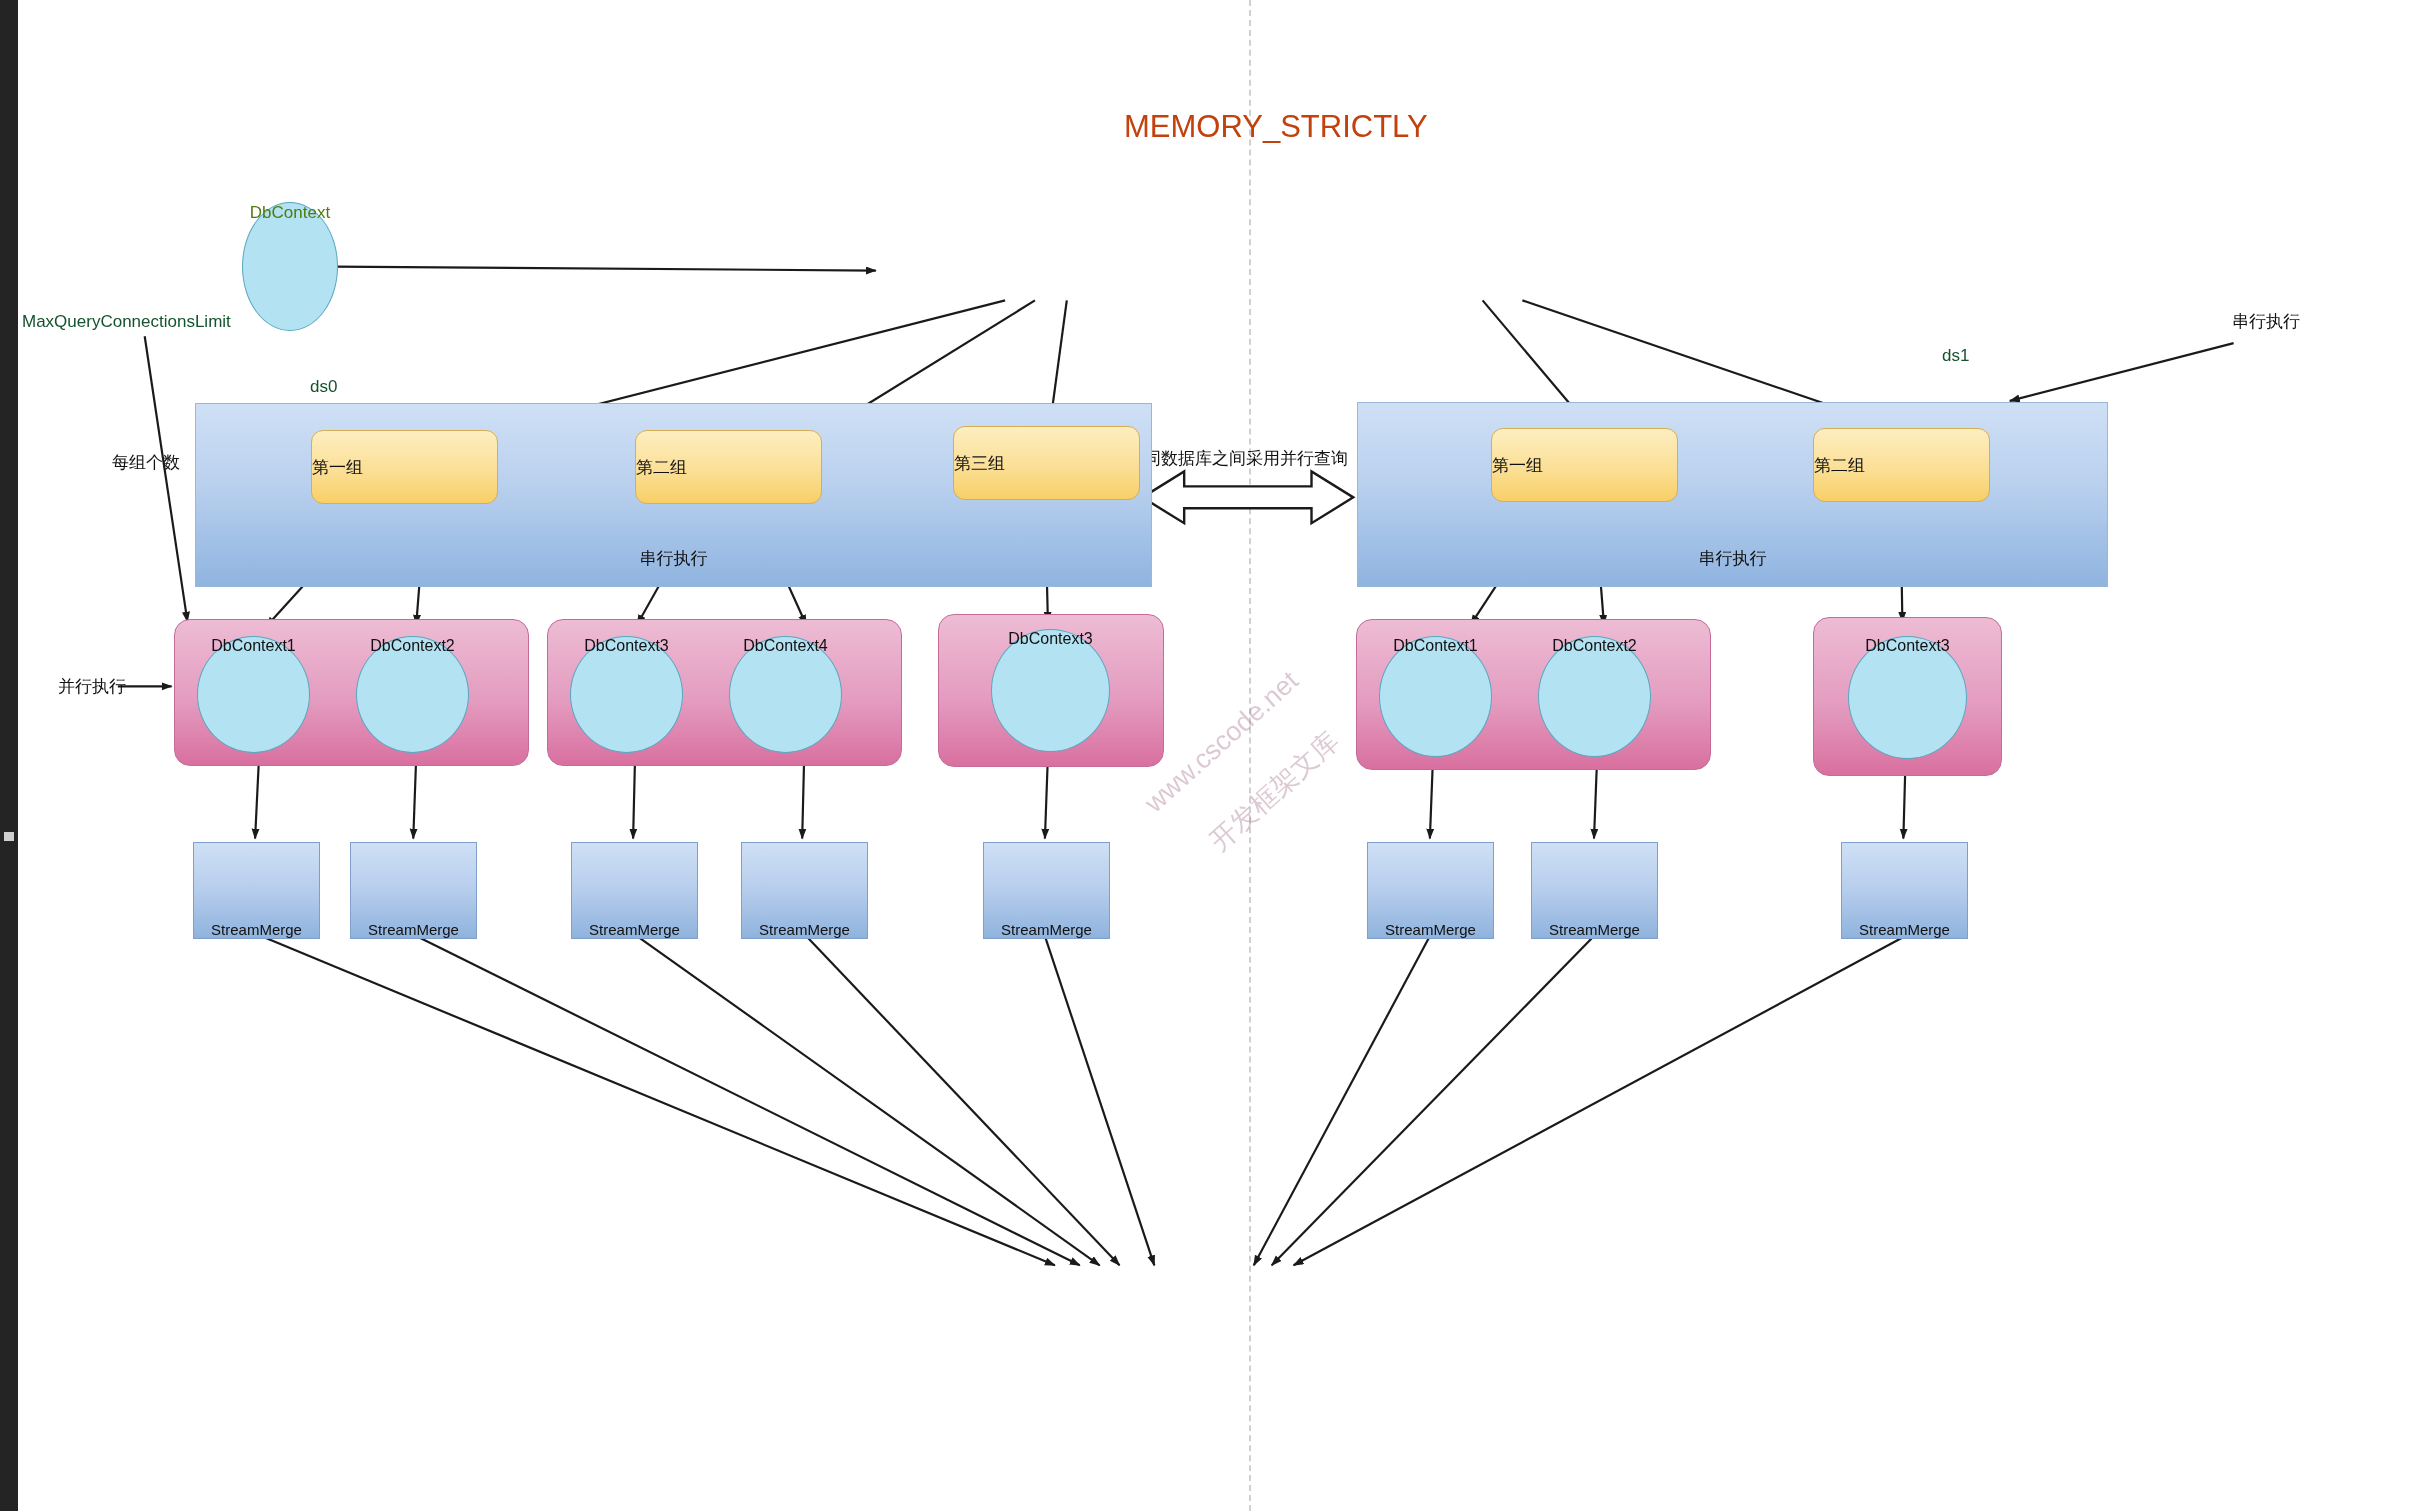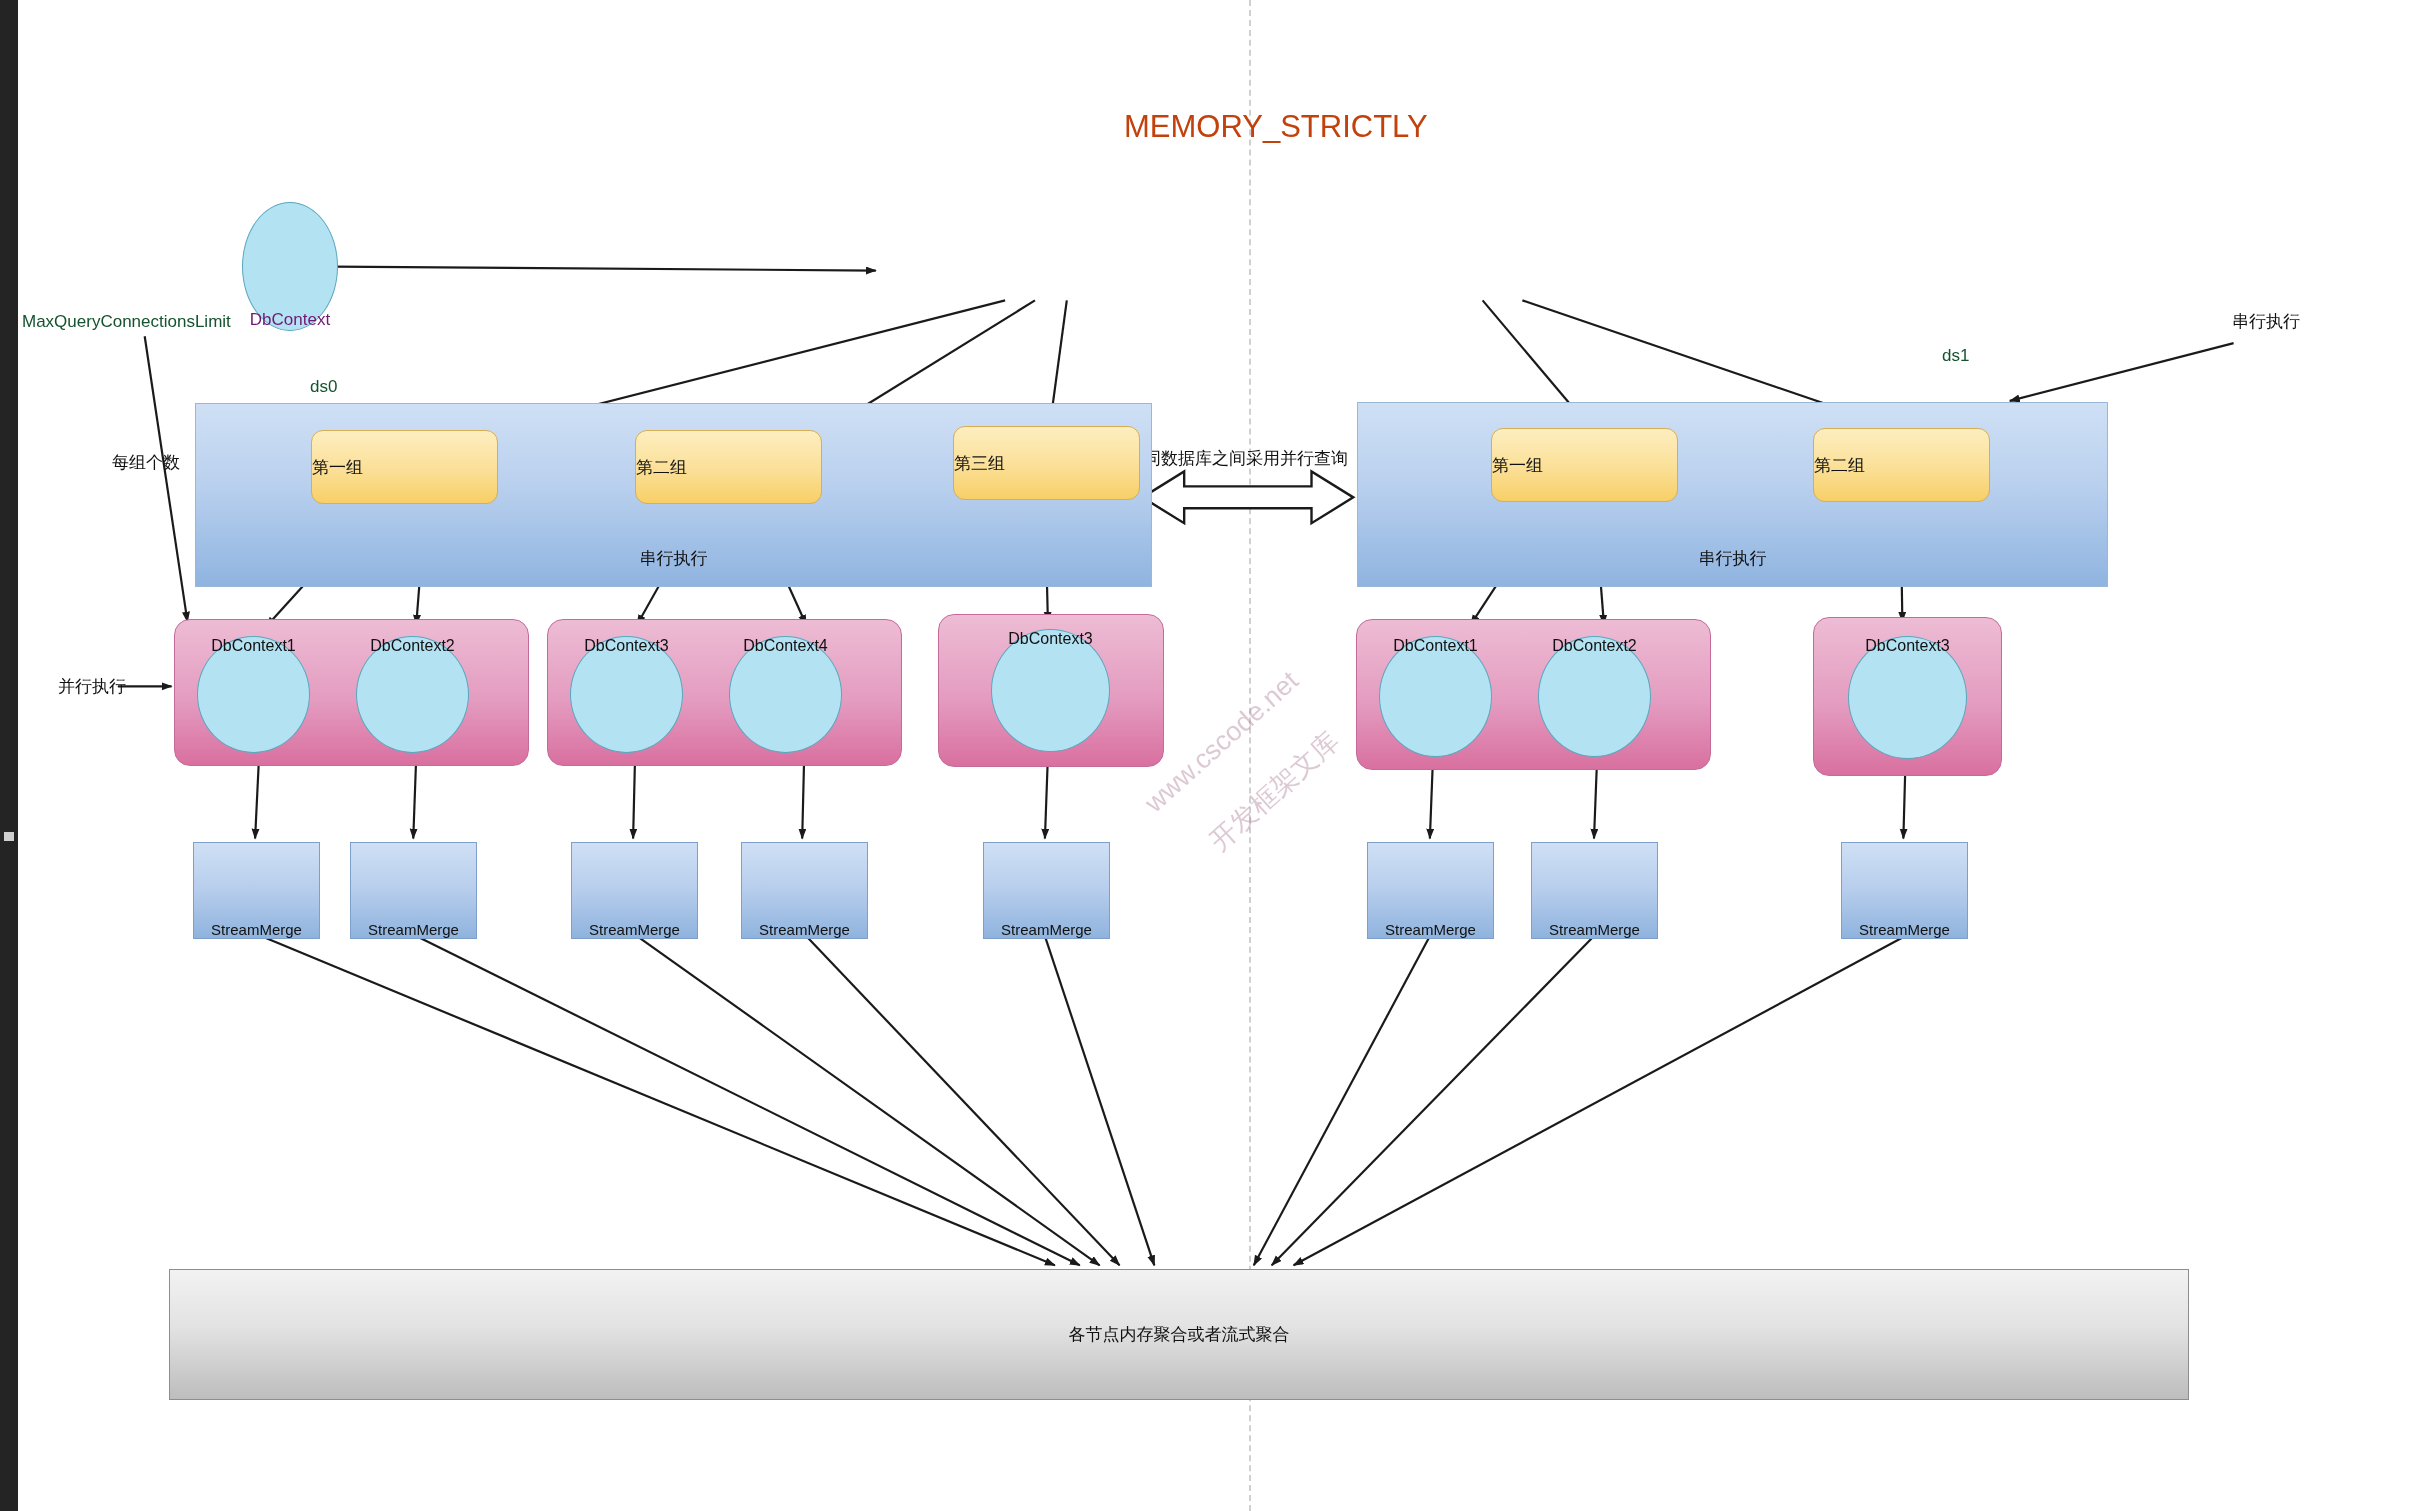--- a/index.html
+++ b/index.html
@@ -23,21 +23,21 @@
 
   
   .ellipse-route{position:absolute;border-radius:50%;
      background:linear-gradient(180deg,#d5ecc0 0%,#bfe2a6 55%,#a8d78d 100%);
      border:1px solid #8cbf76;display:flex;align-items:center;justify-content:center;
      font-size:18px;color:#111;}
 
   
   .circle-db{position:absolute;border-radius:50%;
      background:#b3e2f2;border:1px solid #5aa7bf;
-     display:flex;align-items:flex-end;justify-content:center;font-size:17px;color:#701a75;}
+     display:flex;align-items:flex-start;justify-content:center;font-size:17px;color:#4d7c0f;}
 
   
   .ds-box{position:absolute;background:linear-gradient(180deg,#cfe0f5 0%,#b9d0ee 45%,#8fb4e0 100%);
      border:1px solid #9bb7d8;}
   .ds-box .serial{position:absolute;left:0;right:0;bottom:16px;text-align:center;font-size:17px;color:#111;}
 
   
   .group-box{position:absolute;border-radius:12px;
      background:linear-gradient(180deg,#fdeec0 0%,#fbdf96 55%,#f8cf67 100%);
      border:1px solid #d6ae55;display:flex;align-items:center;justify-content:flex-start;
@@ -232,21 +232,18 @@
   <div class="sm-box" style="left:1367px;top:842px;width:125px;height:95px;">
     <span>StreamMerge</span>
   </div>
   <div class="sm-box" style="left:1531px;top:842px;width:125px;height:95px;">
     <span>StreamMerge</span>
   </div>
   <div class="sm-box" style="left:1841px;top:842px;width:125px;height:95px;">
     <span>StreamMerge</span>
   </div>
 
-  <div class="agg-bar" style="left:169px;top:1269px;width:2018px;height:129px;">
-    <span>各节点内存聚合或者流式聚合</span>
-  </div>
 
   <div class="wm" style="left:1139px;top:796px;transform:rotate(-42deg);">www.cscode.net</div>
   <div class="wm" style="left:1202px;top:832px;transform:rotate(-42deg);">开发框架文库</div>
 
 </div>
 
 
 </body></html>

